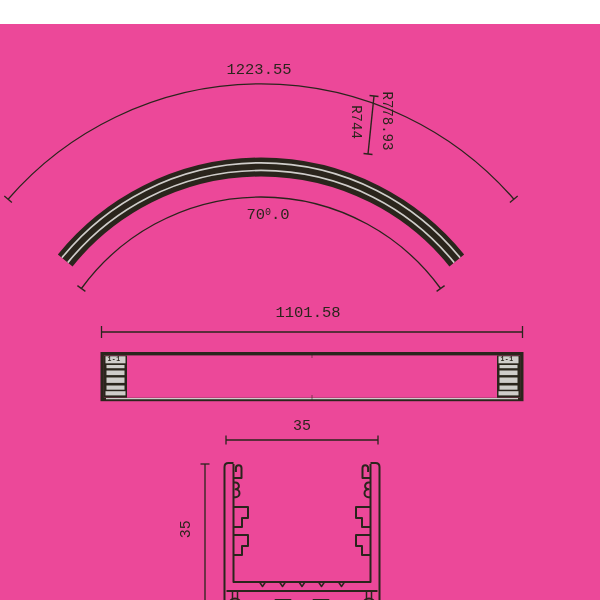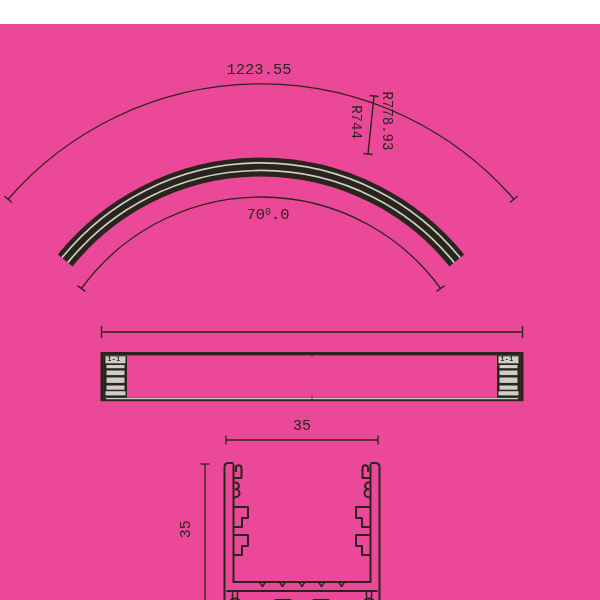--- a/index.html
+++ b/index.html
@@ -154,20 +154,21 @@
   </svg>
 
   <div class="lbl" style="left:199px;top:38px;width:120px;">1223.55</div>
 
   <div class="lbl rot90" style="left:356px;top:89px;width:60px;height:16px;font-size:14px;">R778.93</div>
 
   <div class="lbl rot90" style="left:325px;top:90px;width:60px;height:16px;font-size:14px;">R744</div>
 
   <div class="lbl" style="left:218px;top:183px;width:100px;"><span>70</span><span class="sup">0</span><span>.0</span></div>
 
+  <div class="lbl" style="left:248px;top:281px;width:120px;">1101.58</div>
 
   <div class="lbl tiny" style="left:104.5px;top:333px;width:19px;color:#2a251c;">1-1</div>
 
   <div class="lbl tiny" style="left:497.5px;top:333px;width:19px;color:#2a251c;">1-1</div>
 
   <div class="lbl" style="left:272px;top:395px;width:60px;font-size:15px;">35</div>
 
   <div class="lbl rotm90" style="left:157px;top:497px;width:60px;font-size:15px;">35</div>
 
 </div>

